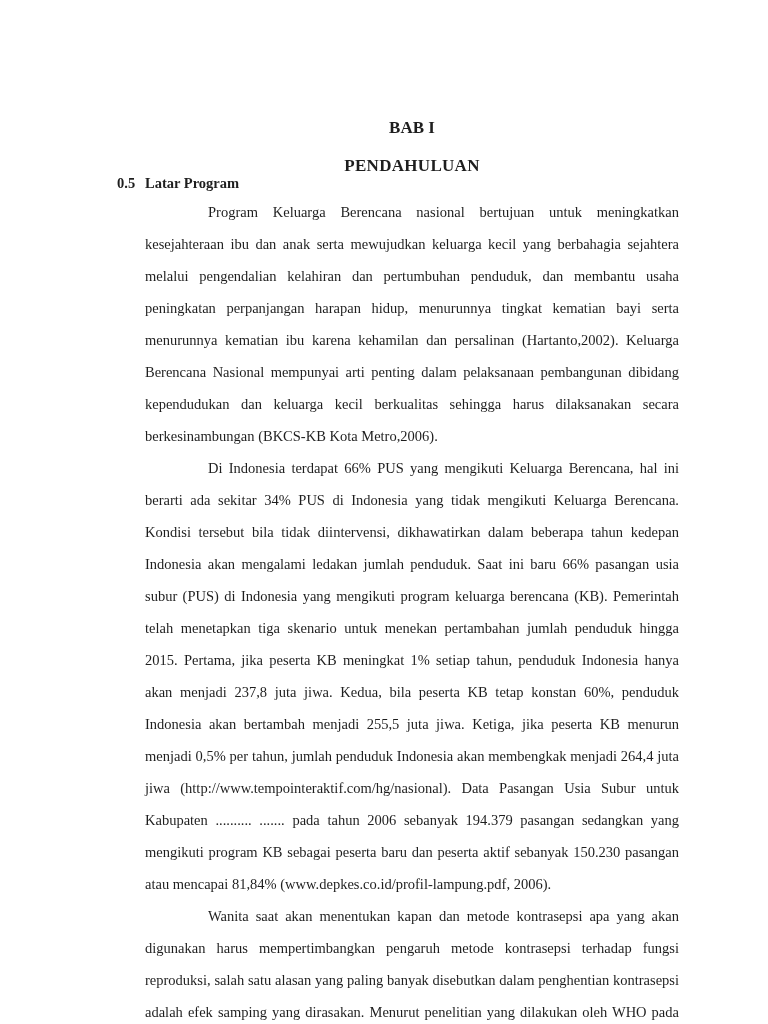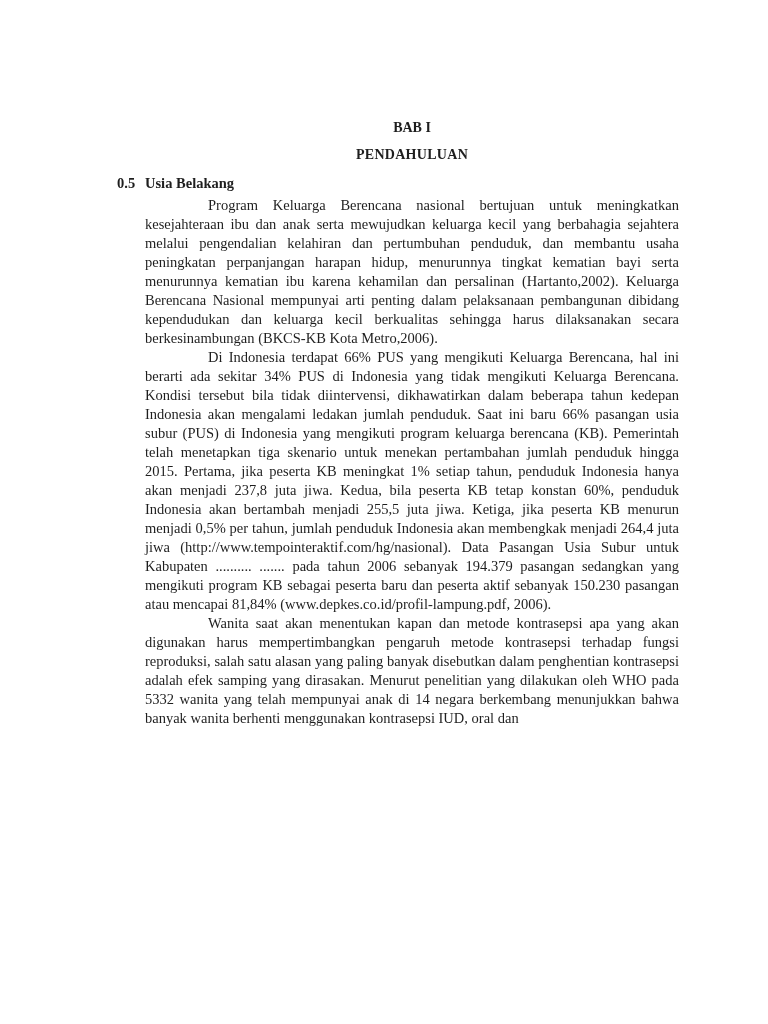--- a/index.html
+++ b/index.html
@@ -20,56 +20,56 @@
       left: 145px;
       top: 0;
       width: 534px;
     }
     .chapter-label {
       position: absolute;
       left: 0;
       width: 534px;
       text-align: center;
       font-weight: bold;
-      font-size: 14px;
+      font-size: 17px;
       line-height: 20px;
     }
     .chapter-label.bab { top: 118px; }
-    .chapter-label.title { top: 145px; letter-spacing: 0.3px; }
+    .chapter-label.title { top: 156px; letter-spacing: 0.3px; }
     .section-heading {
       position: absolute;
       left: -28px;
       top: 173px;
       font-weight: bold;
       font-size: 14.5px;
       line-height: 20px;
       white-space: nowrap;
     }
     .section-heading .num { display: inline-block; width: 28px; }
     .body {
       position: absolute;
       left: 0;
       top: 196px;
       width: 534px;
     }
     .para {
       margin: 0;
       font-size: 14.5px;
-      line-height: 19px;
+      line-height: 32px;
       text-align: justify;
       text-indent: 63px;
     }
   </style>
 </head>
 <body>
 
 <div class="page">
   <div class="chapter-label bab">BAB I</div>
   <div class="chapter-label title">PENDAHULUAN</div>
   <div class="section-heading">
-    <span class="num">0.5</span><span>Usia Belakang</span>
+    <span class="num">0.5</span><span>Latar Program</span>
   </div>
   <div class="body">
     <p class="para">Program Keluarga Berencana nasional bertujuan untuk meningkatkan kesejahteraan ibu dan anak serta mewujudkan keluarga kecil yang berbahagia sejahtera melalui pengendalian kelahiran dan pertumbuhan penduduk, dan membantu usaha peningkatan perpanjangan harapan hidup, menurunnya tingkat kematian bayi serta menurunnya kematian ibu karena kehamilan dan persalinan (Hartanto,2002). Keluarga Berencana Nasional mempunyai arti penting dalam pelaksanaan pembangunan dibidang kependudukan dan keluarga kecil berkualitas sehingga harus dilaksanakan secara berkesinambungan (BKCS-KB Kota Metro,2006).</p>
     <p class="para">Di Indonesia terdapat 66% PUS yang mengikuti Keluarga Berencana, hal ini berarti ada sekitar 34% PUS di Indonesia yang tidak mengikuti Keluarga Berencana. Kondisi tersebut bila tidak diintervensi, dikhawatirkan dalam beberapa tahun kedepan Indonesia akan mengalami ledakan jumlah penduduk. Saat ini baru 66% pasangan usia subur (PUS) di Indonesia yang mengikuti program keluarga berencana (KB). Pemerintah telah menetapkan tiga skenario untuk menekan pertambahan jumlah penduduk hingga 2015. Pertama, jika peserta KB meningkat 1% setiap tahun, penduduk Indonesia hanya akan menjadi 237,8 juta jiwa. Kedua, bila peserta KB tetap konstan 60%, penduduk Indonesia akan bertambah menjadi 255,5 juta jiwa. Ketiga, jika peserta KB menurun menjadi 0,5% per tahun, jumlah penduduk Indonesia akan membengkak menjadi 264,4 juta jiwa (http://www.tempointeraktif.com/hg/nasional). Data Pasangan Usia Subur untuk Kabupaten .......... ....... pada tahun 2006 sebanyak 194.379 pasangan sedangkan yang mengikuti program KB sebagai peserta baru dan peserta aktif sebanyak 150.230 pasangan atau mencapai 81,84% (www.depkes.co.id/profil-lampung.pdf, 2006).</p>
     <p class="para">Wanita saat akan menentukan kapan dan metode kontrasepsi apa yang akan digunakan harus mempertimbangkan pengaruh metode kontrasepsi terhadap fungsi reproduksi, salah satu alasan yang paling banyak disebutkan dalam penghentian kontrasepsi adalah efek samping yang dirasakan. Menurut penelitian yang dilakukan oleh WHO pada 5332 wanita yang telah mempunyai anak di 14 negara berkembang menunjukkan bahwa banyak wanita berhenti menggunakan kontrasepsi IUD, oral dan</p>
   </div>
 </div>
 
 </body></html>

